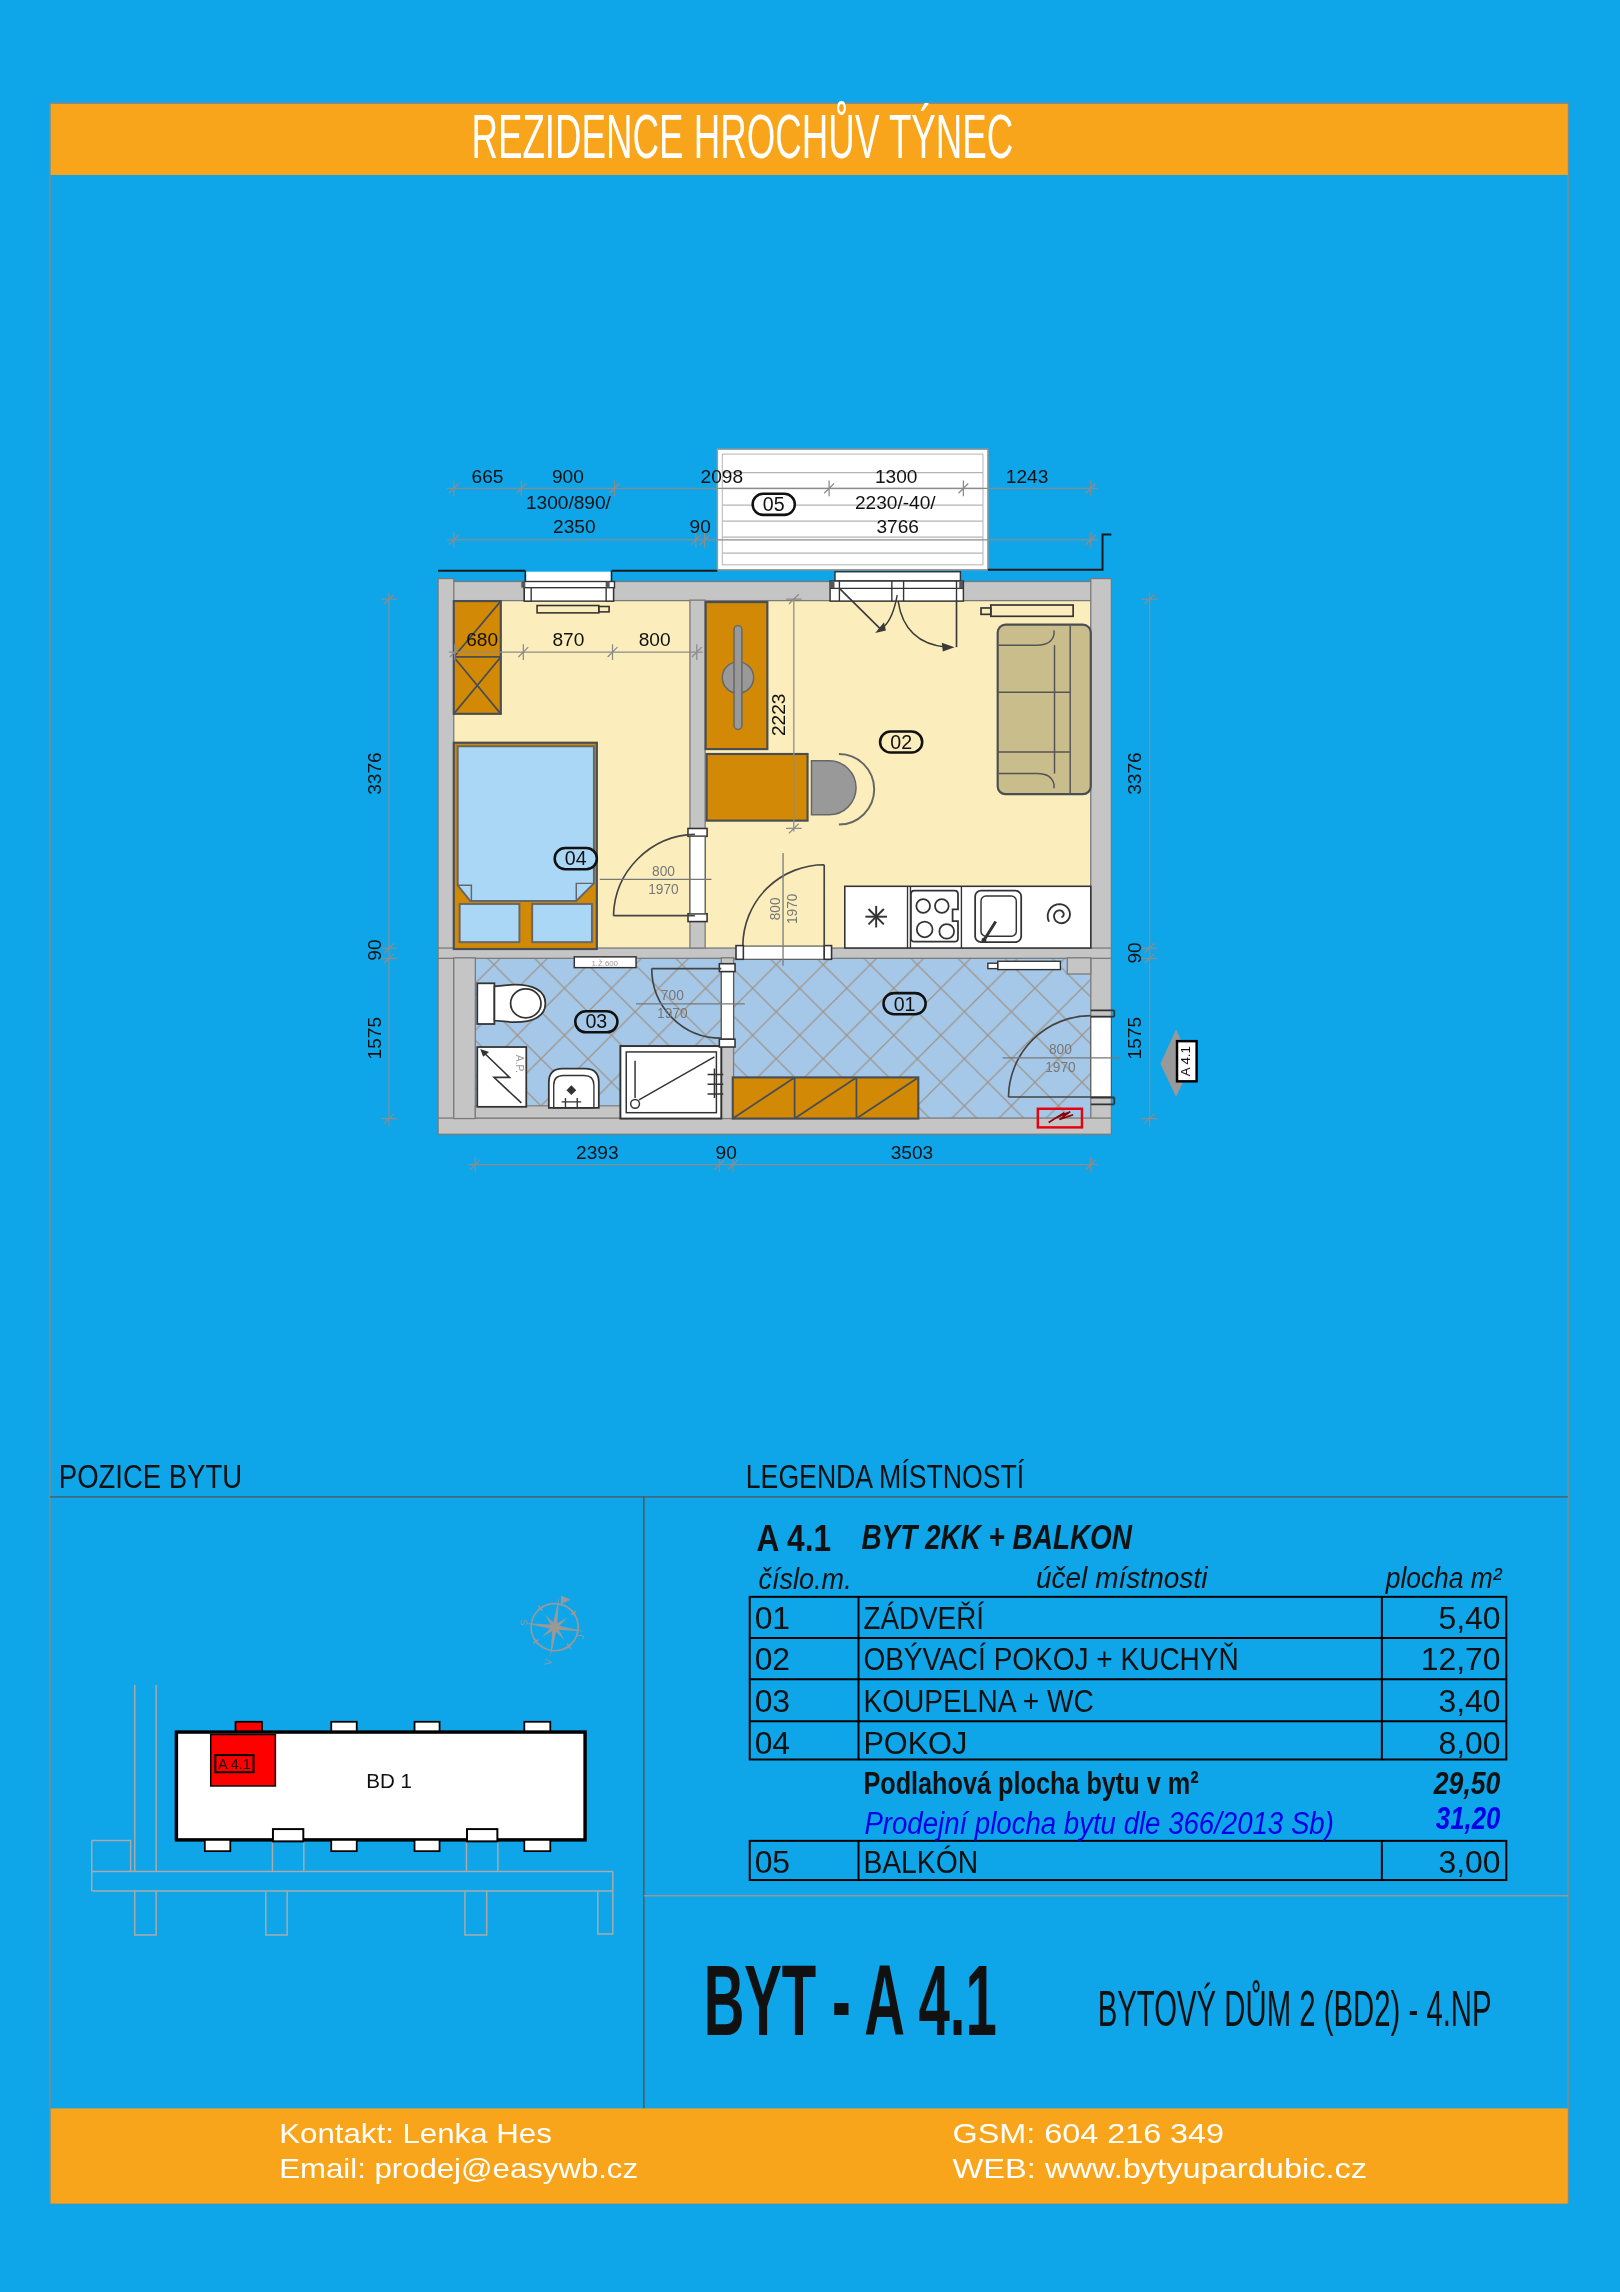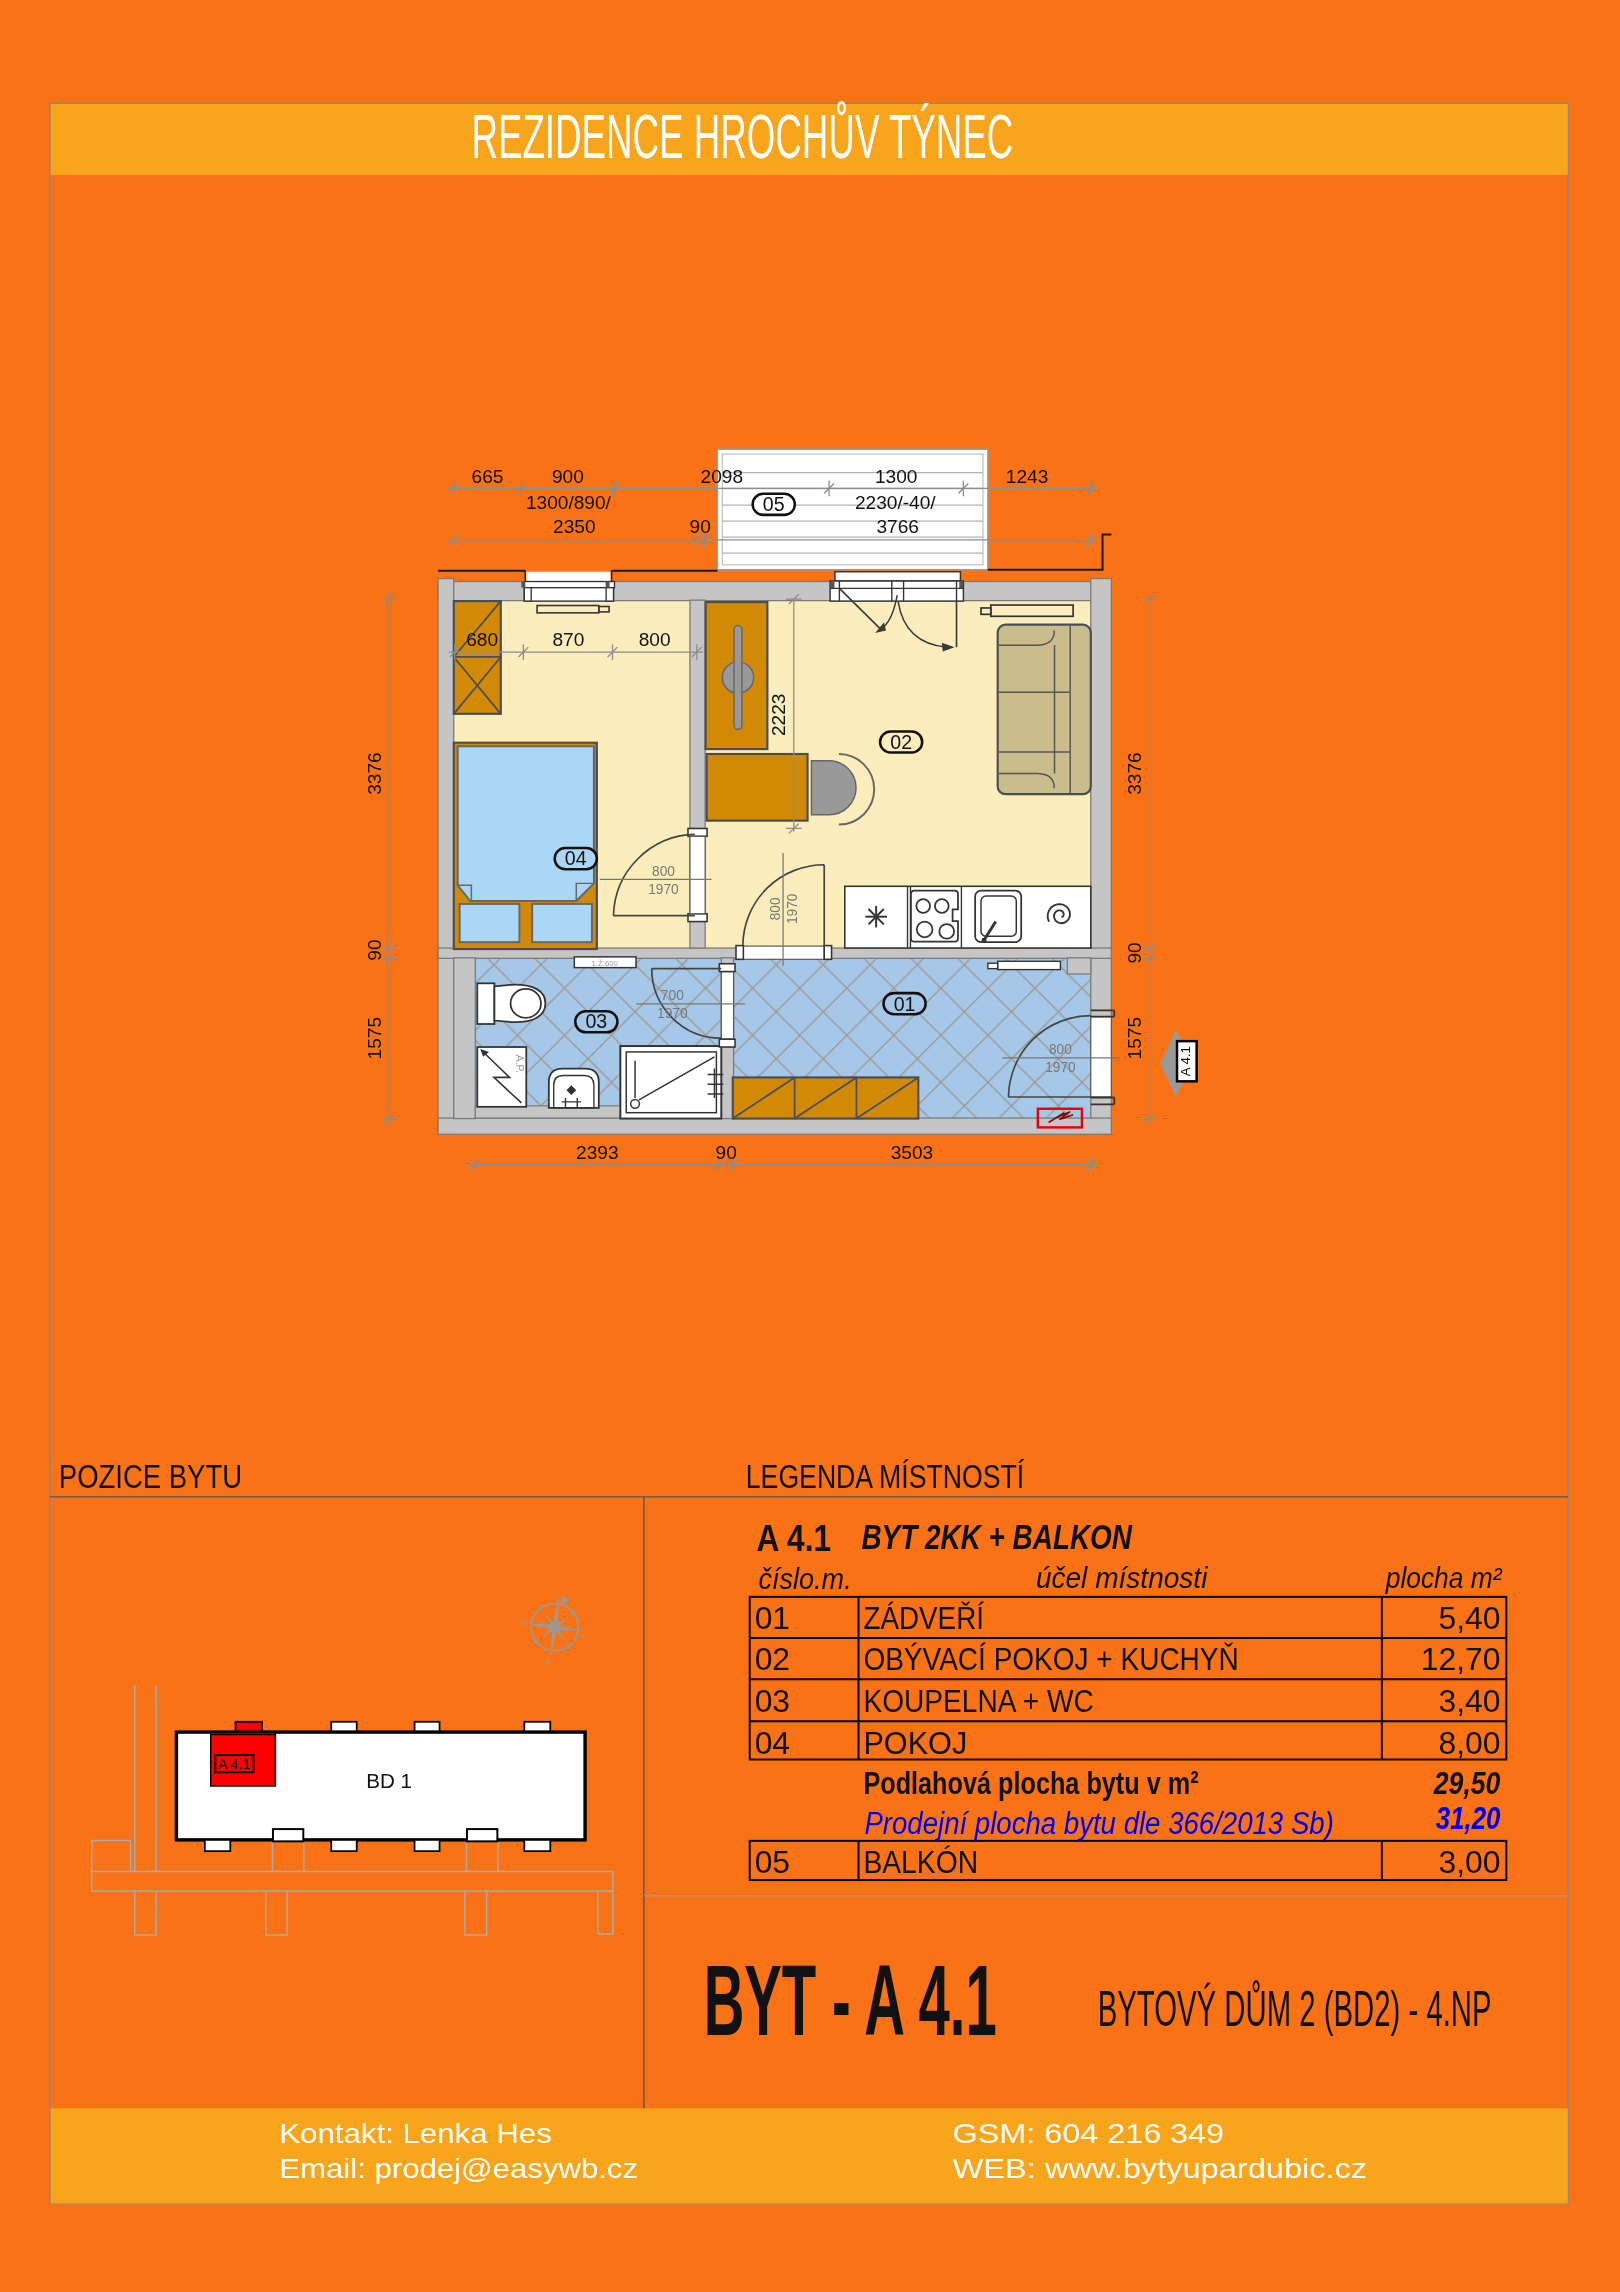--- a/index.html
+++ b/index.html
@@ -1,16 +1,16 @@
 <!DOCTYPE html>
 <html><head>
 <meta charset="utf-8">
 <style>
   html,body{margin:0;padding:0;background:#fff;}
-  #page{position:relative;width:1620px;height:2293px;background:#f97316;overflow:hidden;}
+  #page{position:relative;width:1620px;height:2293px;background:#0ea5e9;overflow:hidden;}
   svg{position:absolute;left:0;top:0;}
   text{font-family:"Liberation Sans",sans-serif;}
 </style>
 </head>
 <body>
 <div id="page">
 <svg width="1620" height="2293" viewBox="0 0 1653 2339">
 <defs>
   <pattern id="hatch" width="48" height="48" patternUnits="userSpaceOnUse">
     <path d="M-2,-2 L50,50 M50,-2 L-2,50" stroke="#9E948A" stroke-width="1.3" fill="none"></path>

